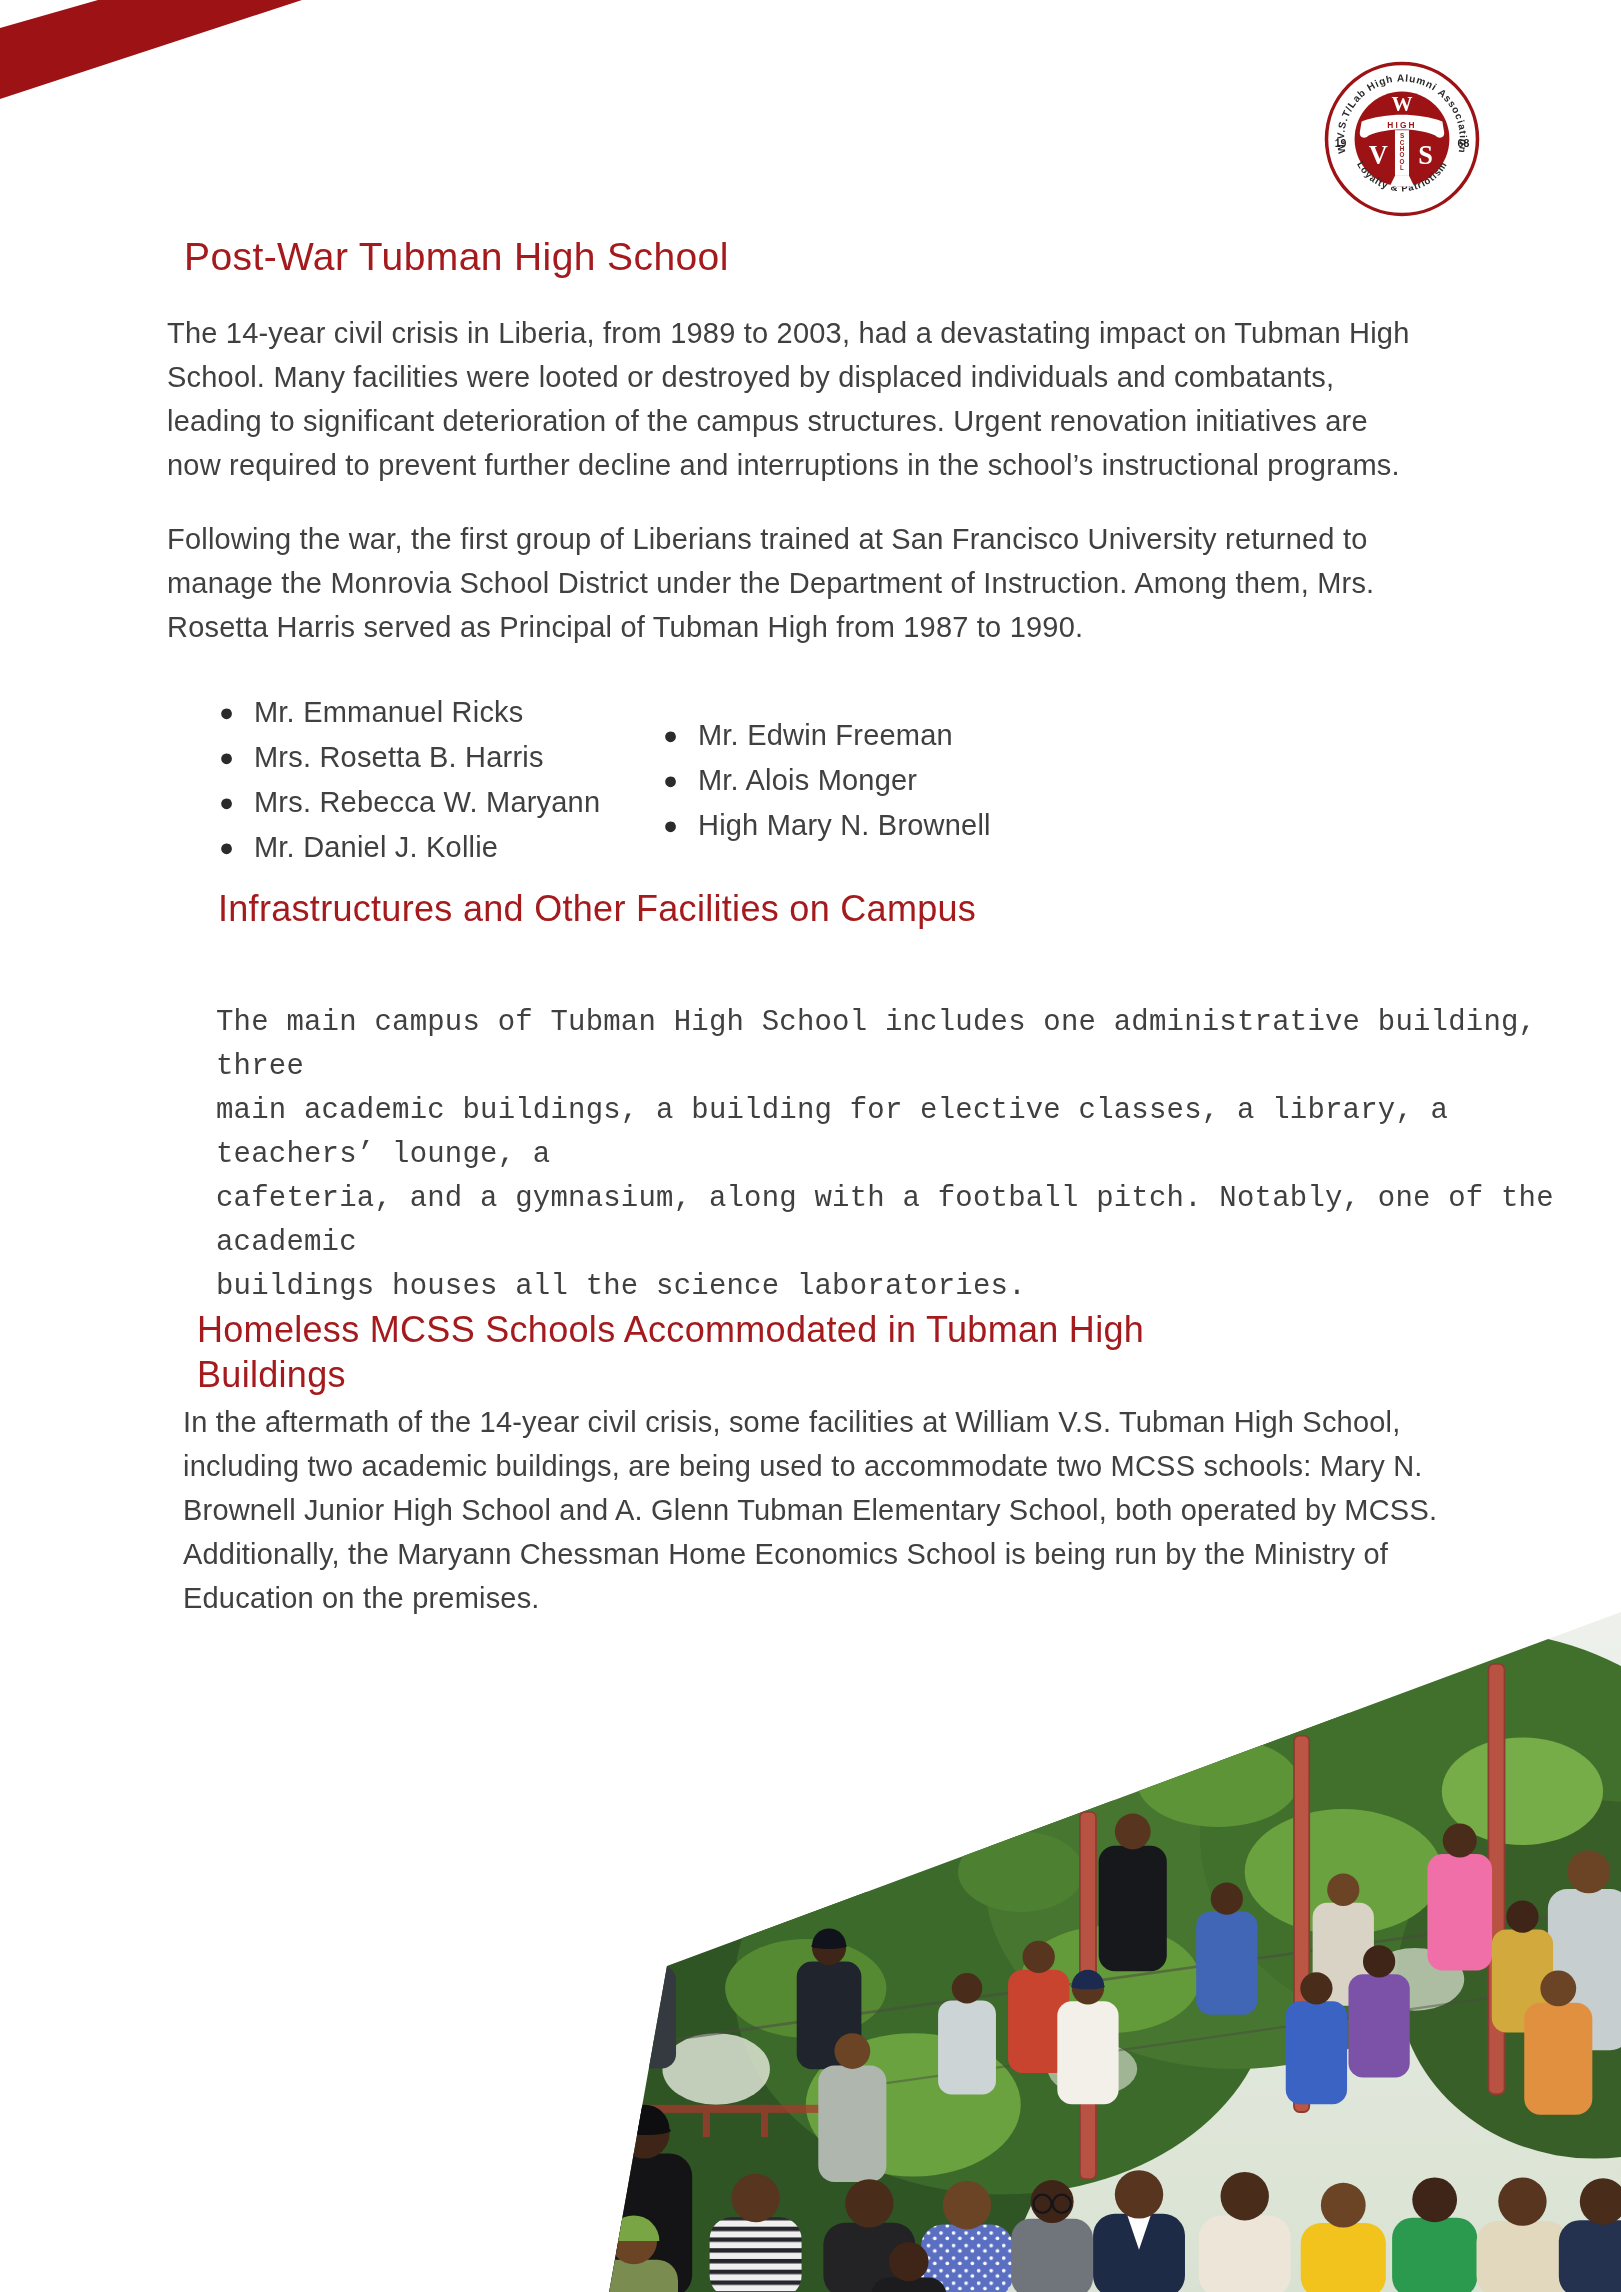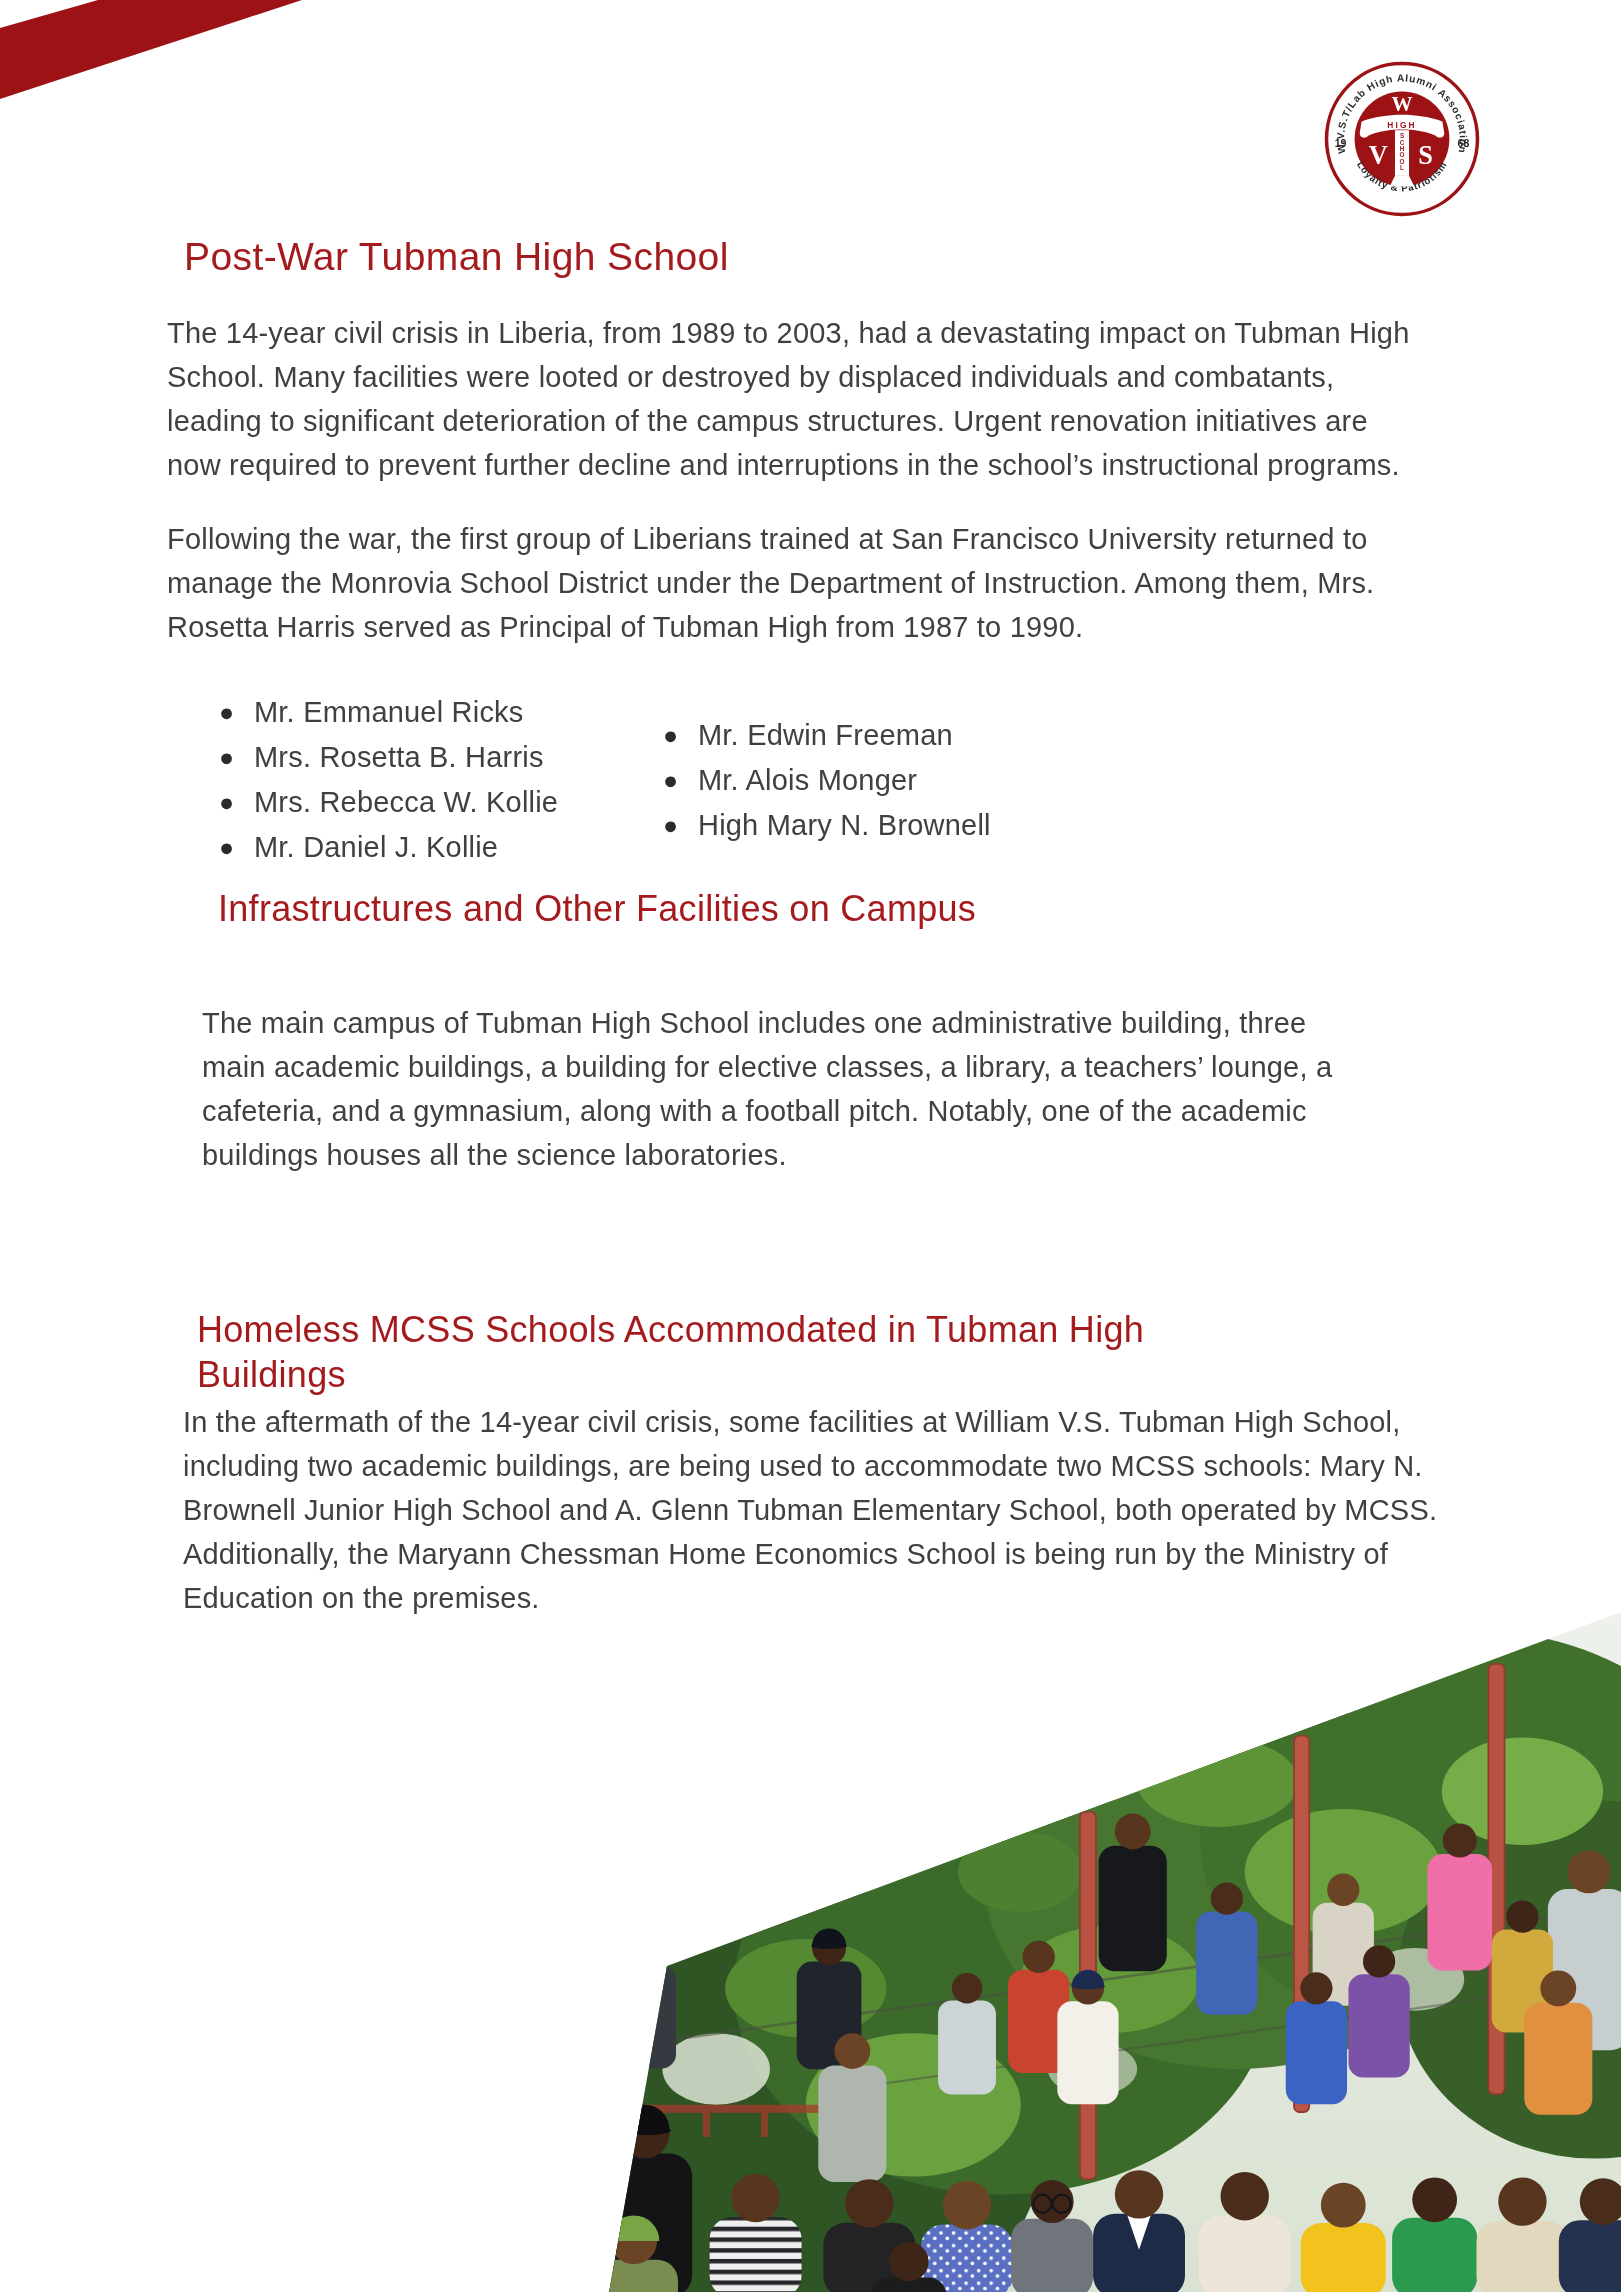--- a/index.html
+++ b/index.html
@@ -30,21 +30,21 @@
   .h1{position:absolute;left:184px;top:235px;font-size:39px;letter-spacing:0.4px;}
   .h2-infra{position:absolute;left:218px;top:888px;font-size:36px;letter-spacing:0.3px;}
   .h2-homeless{position:absolute;left:197px;top:1279px;font-size:36px;letter-spacing:0.3px;line-height:45px;white-space:pre-line;margin-top:28px;}
   .body-par{
     position:absolute;margin:0;width:1397px;
     color:var(--text);font-size:29px;line-height:44px;
     white-space:pre-line;letter-spacing:0.2px;
   }
   .p1{left:167px;top:292px;margin-top:19px;}
   .p2{left:167px;top:517px;}
-  .p3{left:202px;top:1001px;}
+  .p3{left:216px;top:1001px;font-family:Liberation Mono, monospace;}
   .p4{left:183px;top:1400px;}
   ul.principals{position:absolute;list-style:none;margin:0;padding:0;}
   ul.principals li{height:45px;display:flex;align-items:center;color:var(--text);font-size:29px;letter-spacing:0.2px;}
   ul.principals li .dot{font-size:25px;color:#2b2b2b;margin-right:19.7px;line-height:1;}
   .principals-left{left:219px;top:690px;}
   .principals-right{left:663px;top:713px;}
   .photo{
     position:absolute;left:537px;top:1603px;width:1084px;height:690px;
     clip-path:polygon(130px 363px,1084px 9px,1084px 690px,72px 690px);
   }
@@ -104,21 +104,21 @@
     <li>
         <span class="dot">●</span>
         <span>Mr. Emmanuel Ricks</span>
       </li>
     <li>
         <span class="dot">●</span>
         <span>Mrs. Rosetta B. Harris</span>
       </li>
     <li>
         <span class="dot">●</span>
-        <span>Mrs. Rebecca W. Kollie</span>
+        <span>Mrs. Rebecca W. Maryann</span>
       </li>
     <li>
         <span class="dot">●</span>
         <span>Mr. Daniel J. Kollie</span>
       </li>
   </ul>
   <ul class="principals principals-right">
     <li>
         <span class="dot">●</span>
         <span>Mr. Edwin Freeman</span>

